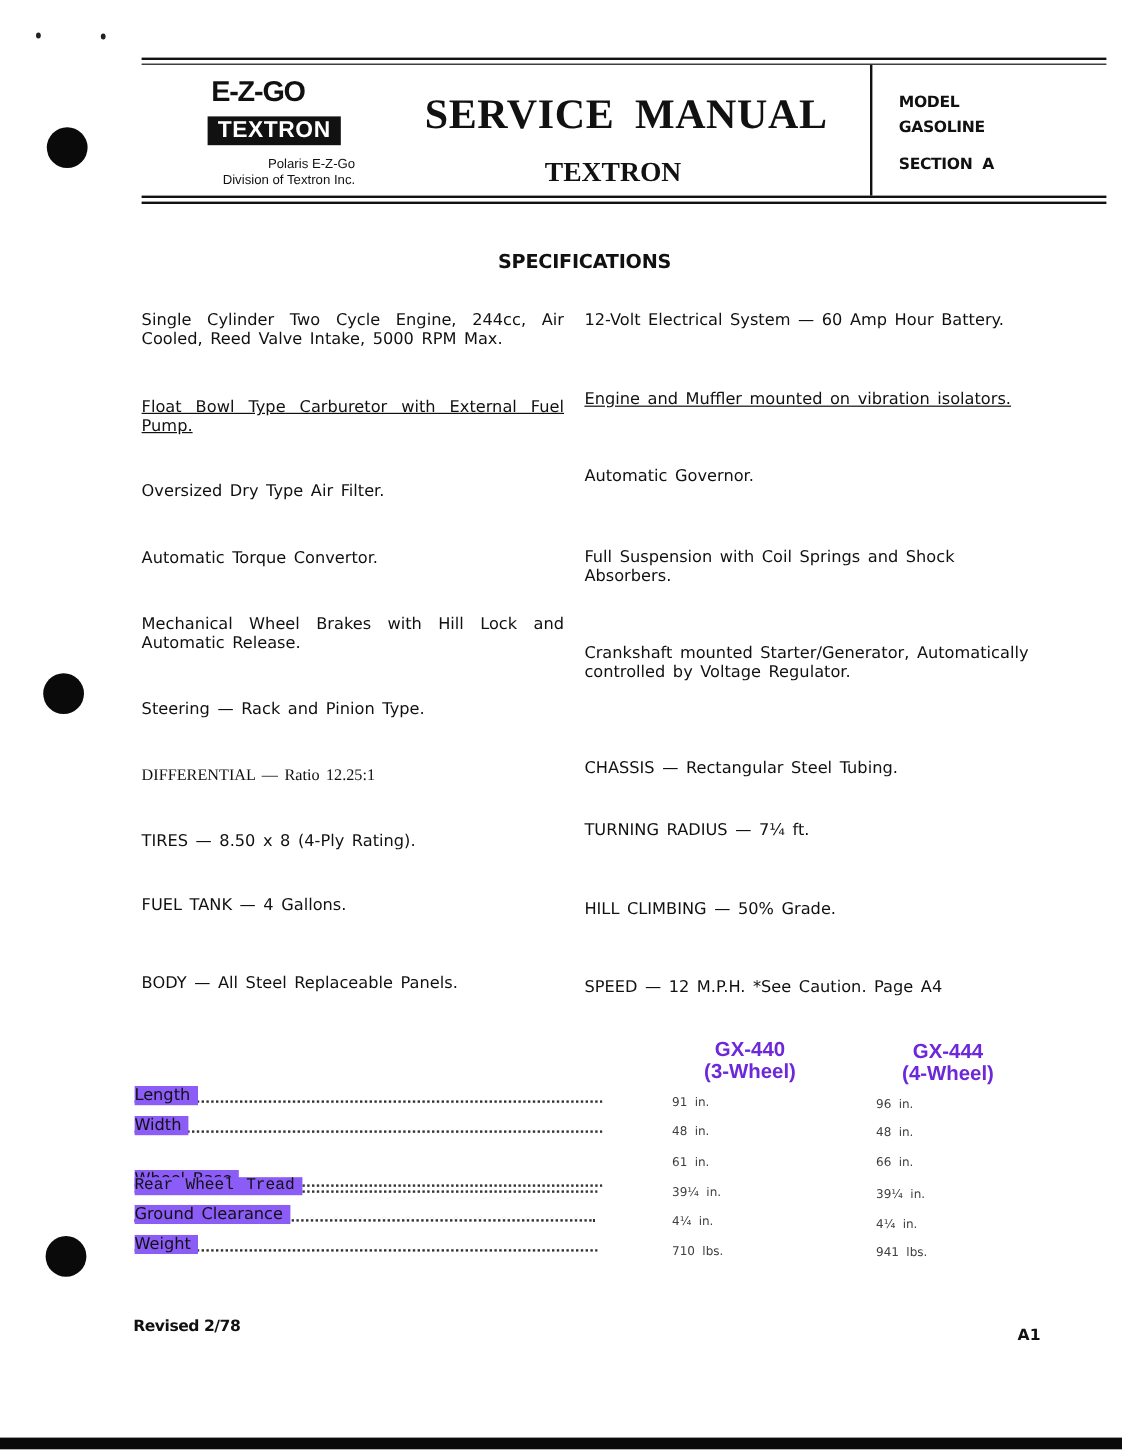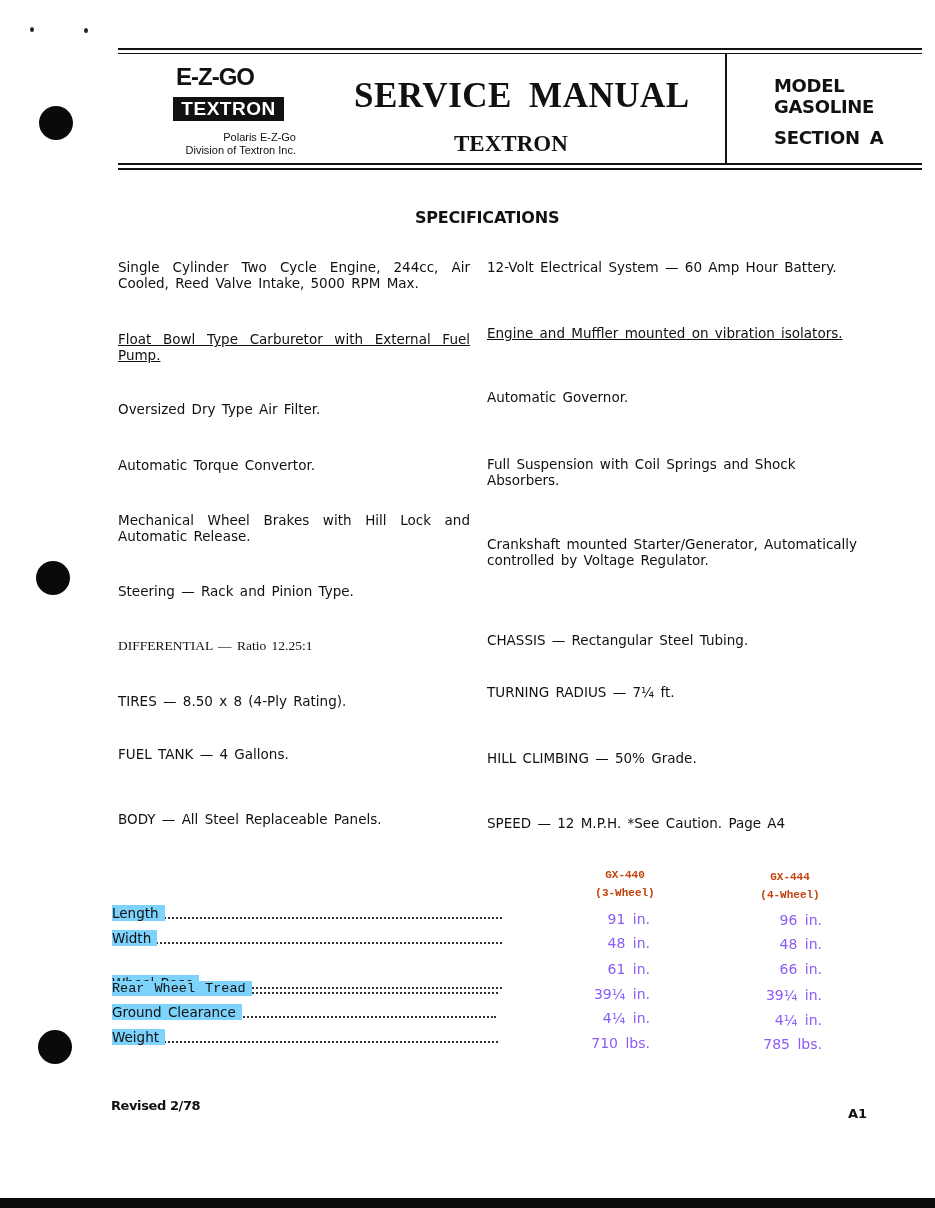--- a/index.html
+++ b/index.html
@@ -4,30 +4,30 @@
 <style>
   html, body { margin:0; padding:0; background:#ffffff; }
   body { width:935px; height:1208px; position:relative; overflow:hidden; color:#111; font-family:"DejaVu Sans", "Liberation Sans", sans-serif; }
   .punch { position:absolute; width:34px; height:34px; border-radius:50%; background:#0a0a0a; }
   .speck { position:absolute; width:4px; height:5px; border-radius:50%; background:#222; }
   .rule { position:absolute; background:#111; }
   .logo-ez { position:absolute; left:176px; top:62px; font-family:"Liberation Sans", sans-serif; font-weight:bold; font-size:24px; letter-spacing:-1px; line-height:30px; color:#111; }
   .logo-textron { position:absolute; left:173px; top:97px; width:111px; height:24px; background:#111; color:#fff; font-family:"Liberation Sans", sans-serif; font-weight:bold; font-size:19px; line-height:24px; text-align:center; letter-spacing:0.5px; }
   .logo-sub { position:absolute; font-family:"Liberation Sans", sans-serif; font-size:11px; line-height:13px; color:#111; text-align:right; }
   .title { position:absolute; font-family:"Liberation Serif", serif; font-weight:bold; color:#111; white-space:nowrap; }
-  .rhead { position:absolute; left:749px; font-family:"DejaVu Sans", sans-serif; font-weight:bold; font-size:18px; line-height:20px; color:#111; letter-spacing:-0.3px;margin-left:25px; }
+  .rhead { position:absolute; left:749px; font-family:"DejaVu Sans", sans-serif; font-weight:bold; font-size:13px; line-height:20px; color:#111; letter-spacing:-0.3px; }
   .heading { position:absolute; left:415px; top:208px; font-family:"DejaVu Sans", sans-serif; font-weight:bold; font-size:16px; color:#111; letter-spacing:-0.2px; }
   .spec { position:absolute; font-family:"DejaVu Sans", sans-serif; font-size:13.5px; line-height:16px; color:#111; word-spacing:2px; }
   .spec.left { left:118px; width:352px; text-align:justify; }
   .spec.right { left:487px; width:375px; }
-  .colhead { position:absolute; font-family:Liberation Mono, monospace; font-weight:bold; font-size:11px; line-height:18px; text-align:center; color:#c2410c; }
+  .colhead { position:absolute; font-family:Liberation Sans, sans-serif; font-weight:bold; font-size:17px; line-height:18px; text-align:center; color:#6d28d9; }
   .dim-label { position:absolute; left:112px; width:390px; font-family:"DejaVu Sans", sans-serif; font-size:13.5px; line-height:17px; color:#111; white-space:nowrap; overflow:hidden; word-spacing:2px; }
-  .dim-label .lbl { background:#7dd3fc; padding-right:6px; position:relative; z-index:1; }
+  .dim-label .lbl { background:#8b5cf6; padding-right:6px; position:relative; z-index:1; }
   .dim-label .dots { position:absolute; left:0; right:0; bottom:3px; border-bottom:2px dotted #333; }
-  .dim-val { position:absolute; font-family:"DejaVu Sans", sans-serif; font-size:14px; line-height:17px; color:#8b5cf6; text-align:right; white-space:nowrap; word-spacing:3px; }
+  .dim-val { position:absolute; font-family:"DejaVu Sans", sans-serif; font-size:10px; line-height:17px; color:#404040; text-align:left; white-space:nowrap; word-spacing:3px; }
   .footer-rev { position:absolute; left:111px; top:1098px; font-family:"DejaVu Sans", sans-serif; font-weight:bold; font-size:13px; color:#111; letter-spacing:-0.4px; }
   .footer-page { position:absolute; left:848px; top:1106px; font-family:"DejaVu Sans", sans-serif; font-weight:bold; font-size:13px; color:#111; }
   .bottom-bar { position:absolute; left:0; top:1198px; width:935px; height:10px; background:#0b0b0b; }
 </style>
 </head>
 <body>
 
 <div class="speck" style="left:30px;top:27px;"></div>
 <div class="speck" style="left:84px;top:28px;"></div>
 <div class="punch" style="left:39px;top:106px;"></div>
@@ -112,21 +112,21 @@
     <div class="dim-val" style="left:730px;top:987px;width:92px;">39¼ in.</div>
   </div>
   <div>
     <div class="dim-label" style="top:1004px;width:384px;"><span class="lbl">Ground Clearance</span><span class="dots"></span></div>
     <div class="dim-val" style="left:560px;top:1010px;width:90px;">4¼ in.</div>
     <div class="dim-val" style="left:730px;top:1012px;width:92px;">4¼ in.</div>
   </div>
   <div>
     <div class="dim-label" style="top:1029px;width:386px;"><span class="lbl">Weight</span><span class="dots"></span></div>
     <div class="dim-val" style="left:560px;top:1035px;width:90px;">710 lbs.</div>
-    <div class="dim-val" style="left:730px;top:1036px;width:92px;">785 lbs.</div>
+    <div class="dim-val" style="left:730px;top:1036px;width:92px;">941 lbs.</div>
   </div>
 </div>
 
 <div>
   <div class="footer-rev">Revised 2/78</div>
   <div class="footer-page">A1</div>
   <div class="bottom-bar"></div>
 </div>
 
 </body></html>

